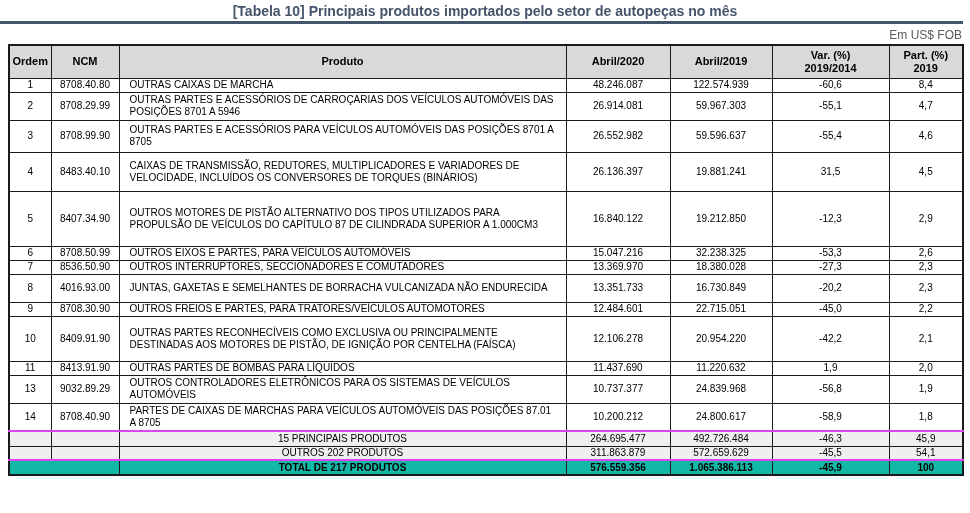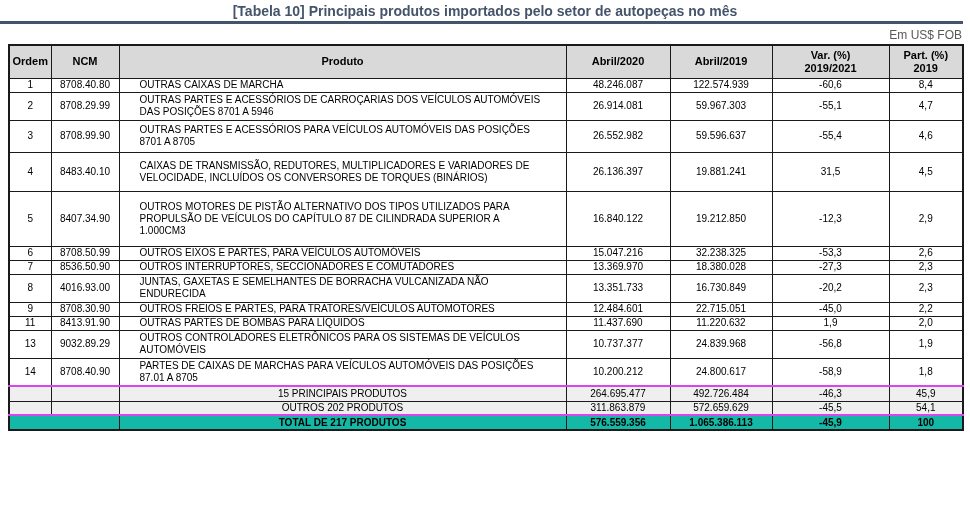--- a/index.html
+++ b/index.html
@@ -6,21 +6,21 @@
   body { background:#ffffff; font-family:"Liberation Sans", sans-serif; }
   .page { position:relative; width:970px; height:513px; overflow:hidden; background:#fff; }
   .title { text-align:center; font-weight:bold; font-size:14px; color:#44546A; padding-top:3px; letter-spacing:0; }
   .rule { width:963px; height:3px; background:#44546A; margin-top:2px; }
   .unit-note { width:962px; text-align:right; font-size:12px; color:#595959; margin-top:4px; margin-bottom:2px; }
   table.main { border-collapse:collapse; margin-left:8px; width:954px; table-layout:fixed; border:2px solid #1a1a1a; }
   table.main th, table.main td { border:1px solid #1a1a1a; vertical-align:middle; overflow:hidden; }
   thead th { background:#D9D9D9; font-size:11px; font-weight:bold; color:#000; height:33px; text-align:center; line-height:13px; }
   tbody td { font-size:10px; color:#000; line-height:12px; }
   td.ac { text-align:center; }
-  td.al { text-align:left; padding:0 20px; }
+  td.al { text-align:left; padding:0 10px; }
   tr.summary td { background:#efefef; }
   tr.thick-top td { border-top:2px solid #d946ef; }
   tr.total td { font-weight:bold; background:#14b8a6; }
   tr.summary td.al, tr.total td.al { text-align:center; }
 </style>
 </head>
 <body>
 
 <div class="page">
 
@@ -40,21 +40,21 @@
     </colgroup>
     <thead>
       <tr>
         <th>Ordem</th>
         <th>NCM</th>
         <th>Produto</th>
         <th>Abril/2020</th>
         <th>Abril/2019</th>
         <th>
           <div>Var. (%)</div>
-          <div>2019/2021</div>
+          <div>2019/2014</div>
         </th>
         <th>
           <div>Part. (%)</div>
           <div>2019</div>
         </th>
       </tr>
     </thead>
     <tbody>
         <tr class="" style="height: 14px;">
           <td class="ac">1</td>
@@ -130,20 +130,29 @@
         </tr>
         <tr class="" style="height: 14px;">
           <td class="ac">9</td>
           <td class="ac">8708.30.90</td>
           <td class="al">OUTROS FREIOS E PARTES, PARA TRATORES/VEÍCULOS AUTOMOTORES</td>
           <td class="ac">12.484.601</td>
           <td class="ac">22.715.051</td>
           <td class="ac">-45,0</td>
           <td class="ac">2,2</td>
         </tr>
+        <tr class="" style="height: 45px;">
+          <td class="ac">10</td>
+          <td class="ac">8409.91.90</td>
+          <td class="al">OUTRAS PARTES RECONHECÍVEIS COMO EXCLUSIVA OU PRINCIPALMENTE DESTINADAS AOS MOTORES DE PISTÃO, DE IGNIÇÃO POR CENTELHA (FAÍSCA)</td>
+          <td class="ac">12.106.278</td>
+          <td class="ac">20.954.220</td>
+          <td class="ac">-42,2</td>
+          <td class="ac">2,1</td>
+        </tr>
         <tr class="" style="height: 14px;">
           <td class="ac">11</td>
           <td class="ac">8413.91.90</td>
           <td class="al">OUTRAS PARTES DE BOMBAS PARA LÍQUIDOS</td>
           <td class="ac">11.437.690</td>
           <td class="ac">11.220.632</td>
           <td class="ac">1,9</td>
           <td class="ac">2,0</td>
         </tr>
         <tr class="" style="height: 28px; margin-left: 8px;">

